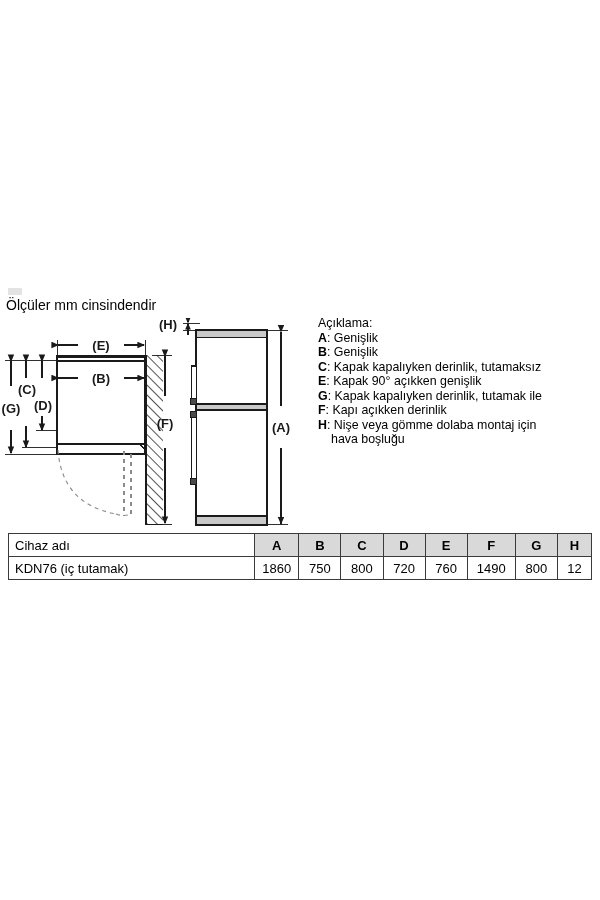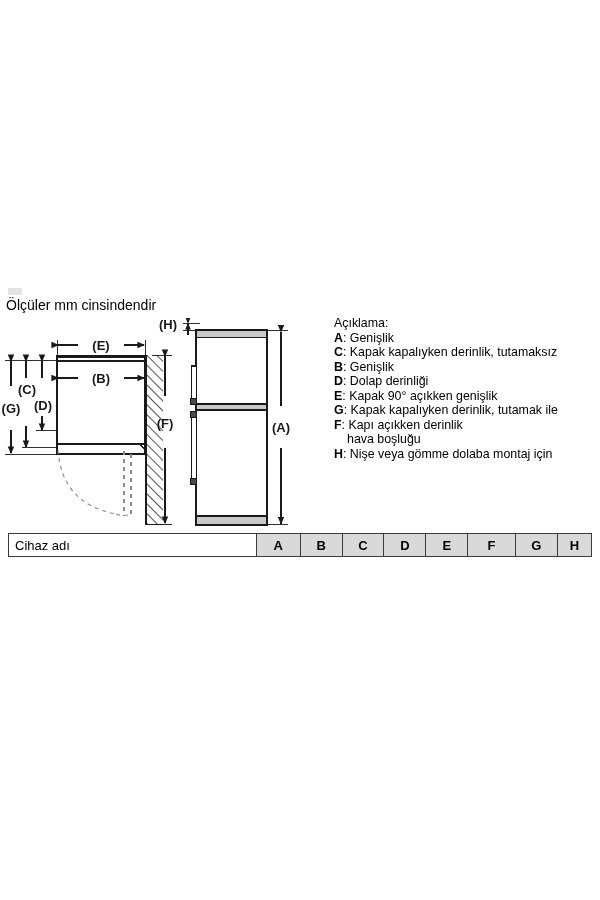--- a/index.html
+++ b/index.html
@@ -11,21 +11,21 @@
 
   
   .title{position:absolute;left:6px;top:297px;font-size:14px;line-height:16px;white-space:nowrap;}
 
   
   .draw{position:absolute;left:0;top:318px;width:312px;height:215px;}
   .draw svg{display:block;}
 
   
   .legend{position:absolute;left:318px;top:316px;width:280px;font-size:12.4px;line-height:14.55px;}
-  .legend .lrow{white-space:nowrap;margin-left:16px;}
+  .legend .lrow{white-space:nowrap;}
   .legend .k{font-weight:bold;}
   .legend .cont{padding-left:13px;}
 
   
   .tbl{position:absolute;left:8px;top:533px;width:584px;border-collapse:collapse;font-size:13px;}
   .tbl td,.tbl th{border:1px solid #3a3a3a;height:22px;padding:0;font-weight:normal;}
   .tbl .name{text-align:left;padding-left:6px;width:248px;background:#fff;}
   .tbl .hd{background:#d9d9d9;font-weight:bold;text-align:center;}
   .tbl .val{text-align:center;background:#fff;}
   .tbl .c-a{width:44px}.tbl .c-b{width:42px}.tbl .c-c{width:42px}
@@ -146,41 +146,51 @@
       <text x="165" y="110">(F)</text>
       <text x="281" y="114">(A)</text>
       <text x="168" y="11">(H)</text>
     </g>
   </svg>
   </div>
 
   <div class="legend">
     <div class="lrow">Açıklama:</div>
     <div class="lrow"><span class="k">A</span><span>: </span><span>Genişlik</span></div>
+    <div class="lrow"><span class="k">B</span><span>: </span><span>Genişlik</span></div>
     <div class="lrow"><span class="k">C</span><span>: </span><span>Kapak kapalıyken derinlik, tutamaksız</span></div>
-    <div class="lrow"><span class="k">B</span><span>: </span><span>Genişlik</span></div>
-    <div class="lrow"><span class="k">D</span><span>: </span><span>Dolap derinliği</span></div>
     <div class="lrow"><span class="k">E</span><span>: </span><span>Kapak 90° açıkken genişlik</span></div>
     <div class="lrow"><span class="k">G</span><span>: </span><span>Kapak kapalıyken derinlik, tutamak ile</span></div>
     <div class="lrow"><span class="k">F</span><span>: </span><span>Kapı açıkken derinlik</span></div>
+    <div class="lrow"><span class="k">H</span><span>: </span><span>Nişe veya gömme dolaba montaj için</span></div>
     <div class="lrow cont">hava boşluğu</div>
-    <div class="lrow"><span class="k">H</span><span>: </span><span>Nişe veya gömme dolaba montaj için</span></div>
   </div>
 
   <table class="tbl">
     <thead>
       <tr>
         <th class="name">Cihaz adı</th>
         <th class="hd c-a">A</th>
         <th class="hd c-b">B</th>
         <th class="hd c-c">C</th>
         <th class="hd c-d">D</th>
         <th class="hd c-e">E</th>
         <th class="hd c-f">F</th>
         <th class="hd c-g">G</th>
         <th class="hd c-h">H</th>
       </tr>
     </thead>
     <tbody>
+      <tr>
+        <td class="name">KDN76 (iç tutamak)</td>
+        <td class="val">1860</td>
+        <td class="val">750</td>
+        <td class="val">800</td>
+        <td class="val">720</td>
+        <td class="val">760</td>
+        <td class="val">1490</td>
+        <td class="val">800</td>
+        <td class="val">12</td>
+      </tr>
     </tbody>
   </table>
 
 </div>
 
 </body></html>

